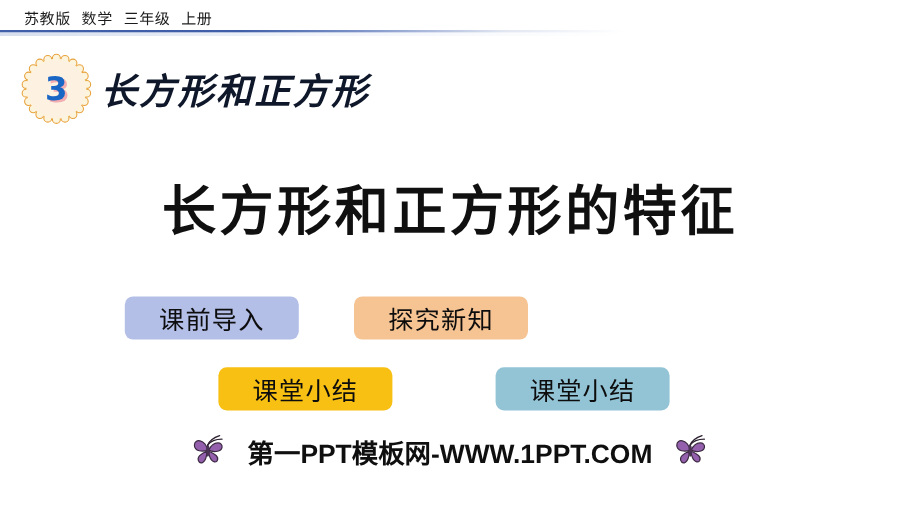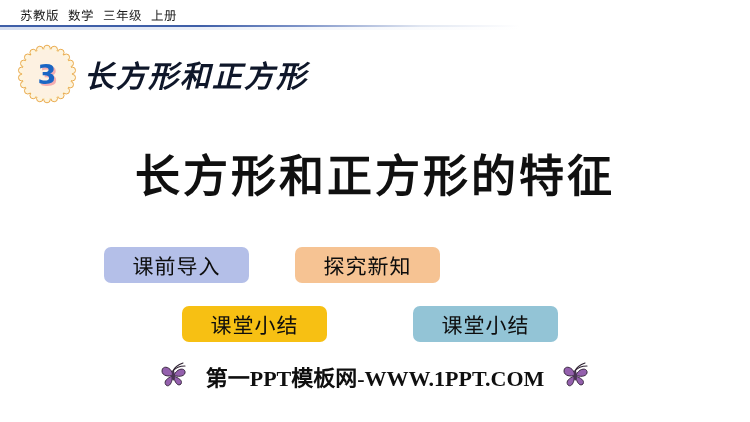--- a/index.html
+++ b/index.html
@@ -148,21 +148,21 @@
     position: absolute;
     left: 0;
     top: 356px;
     width: 750px;
     height: 40px;
     display: flex;
     align-items: center;
     justify-content: center;
   }
   .footer-text {
-    font-family: Liberation Serif, serif;
+    font-family: Liberation Sans, sans-serif;
     font-size: 22px;
     font-weight: bold;
     letter-spacing: 0px;
     color: #0f0f0f;
     white-space: nowrap;
     margin: 0 16px;
   }
   .butterfly { display: block; }
 </style>
 </head>

